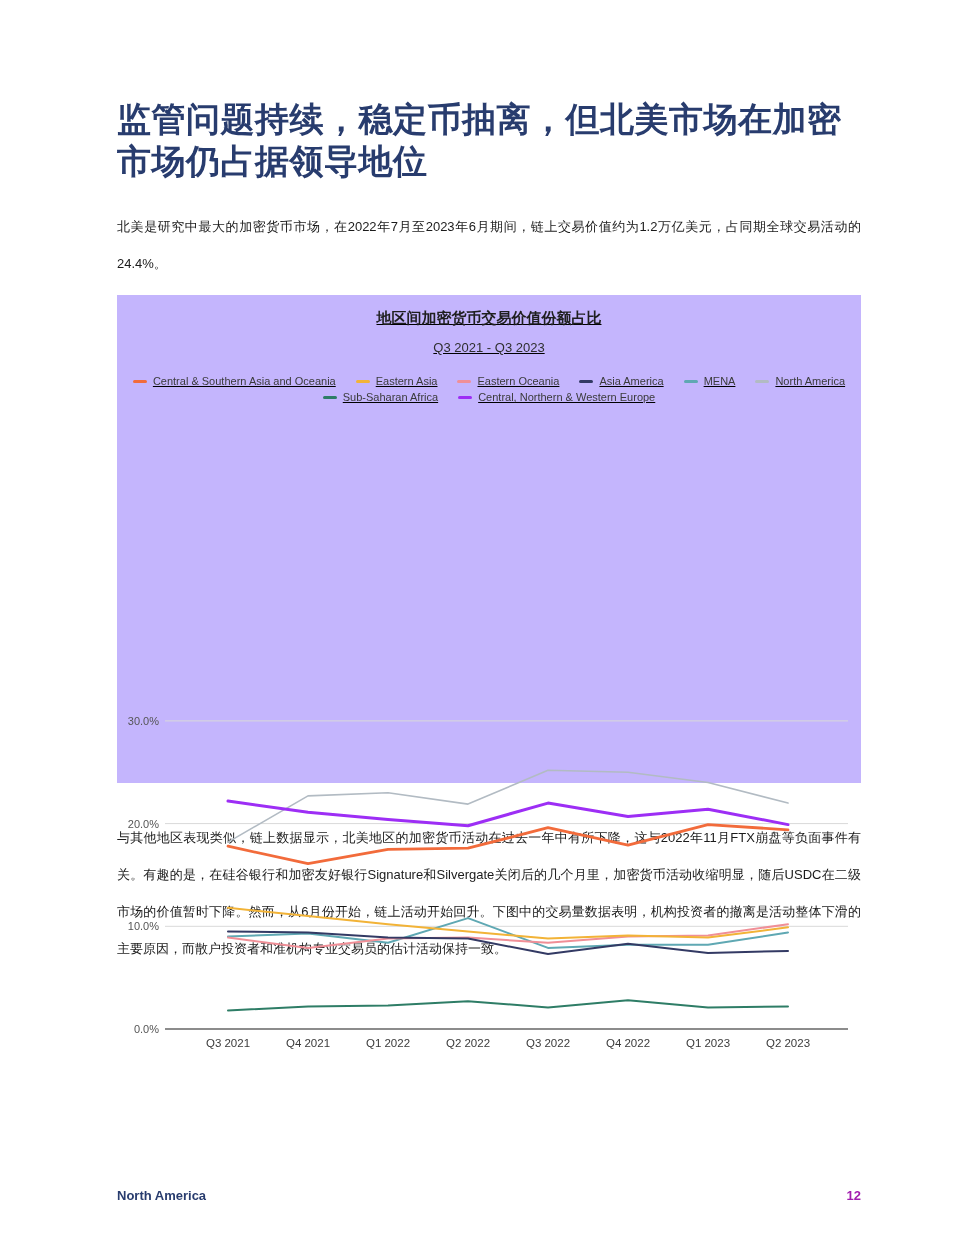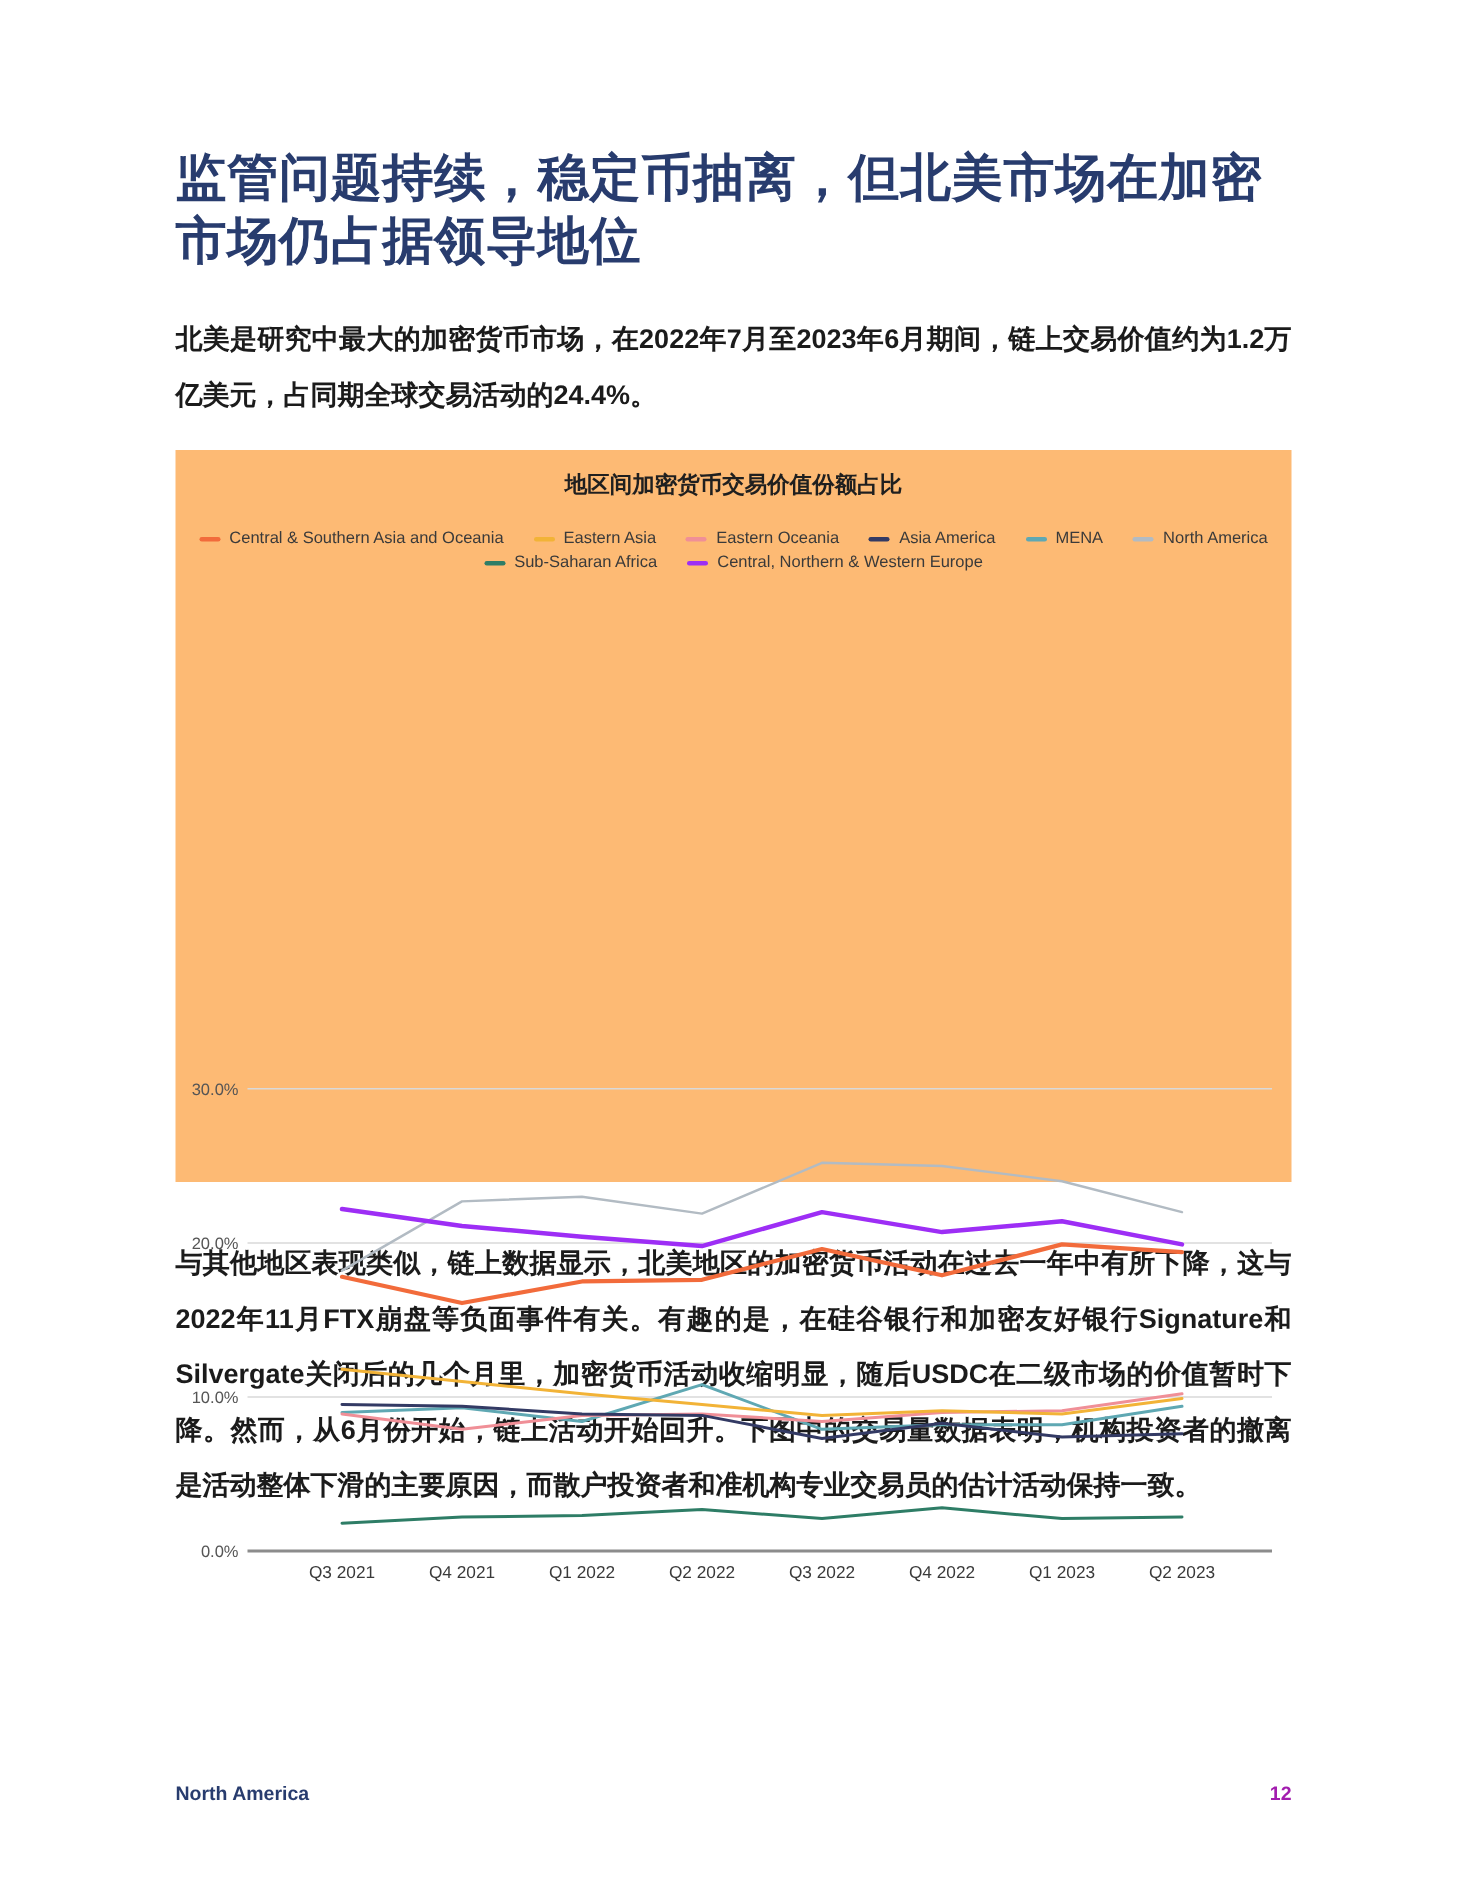--- a/index.html
+++ b/index.html
@@ -10,29 +10,30 @@
   }
   .page{position:absolute;inset:0;overflow:hidden;}
   .content{position:absolute;left:117px;top:0;width:744px;}
 
   .doc-title{
     margin-top:98px;
     font-size:34px;line-height:42px;font-weight:700;color:#283c6e;
     letter-spacing:0.5px;
   }
   .para{
-    font-size:18px;line-height:37px;color:#1b1b1b;text-align:justify;
-    font-weight:700;
+    font-size:13px;line-height:37px;color:#1b1b1b;text-align:justify;
+    font-weight:400;
   }
   .para-1{margin-top:26px;}
   .para-2{margin-top:36px;}
 
   .chart-panel{
-    margin-top:12px;width:744px;height:488px;background:#fdba74;
+    margin-top:12px;width:744px;height:488px;background:#c4b5fd;
     position:relative;
+    text-decoration:underline;
   }
   .chart-title{
     padding-top:14px;text-align:center;font-size:15px;font-weight:700;color:#1f1f1f;
   }
   .chart-subtitle{
     margin-top:12px;text-align:center;font-size:13px;color:#2e2e2e;
   }
   .legend{
     margin-top:20px;display:flex;flex-direction:column;align-items:center;gap:4px;
   }
@@ -54,20 +55,21 @@
 
 <div class="page">
   <div class="content">
 
     <h1 class="doc-title">监管问题持续，稳定币抽离，但北美市场在加密市场仍占据领导地位</h1>
 
     <p class="para para-1">北美是研究中最大的加密货币市场，在2022年7月至2023年6月期间，链上交易价值约为1.2万亿美元，占同期全球交易活动的24.4%。</p>
 
     <div class="chart-panel">
       <div class="chart-title">地区间加密货币交易价值份额占比</div>
+      <div class="chart-subtitle">Q3 2021 - Q3 2023</div>
       <div class="legend">
           <div class="legend-row">
             <div class="legend-item">
               <span class="legend-swatch" style="background-color: rgb(242, 107, 59);"></span>
               <span>Central &amp; Southern Asia and Oceania</span>
             </div>
             <div class="legend-item">
               <span class="legend-swatch" style="background-color: rgb(242, 179, 55);"></span>
               <span>Eastern Asia</span>
             </div>

